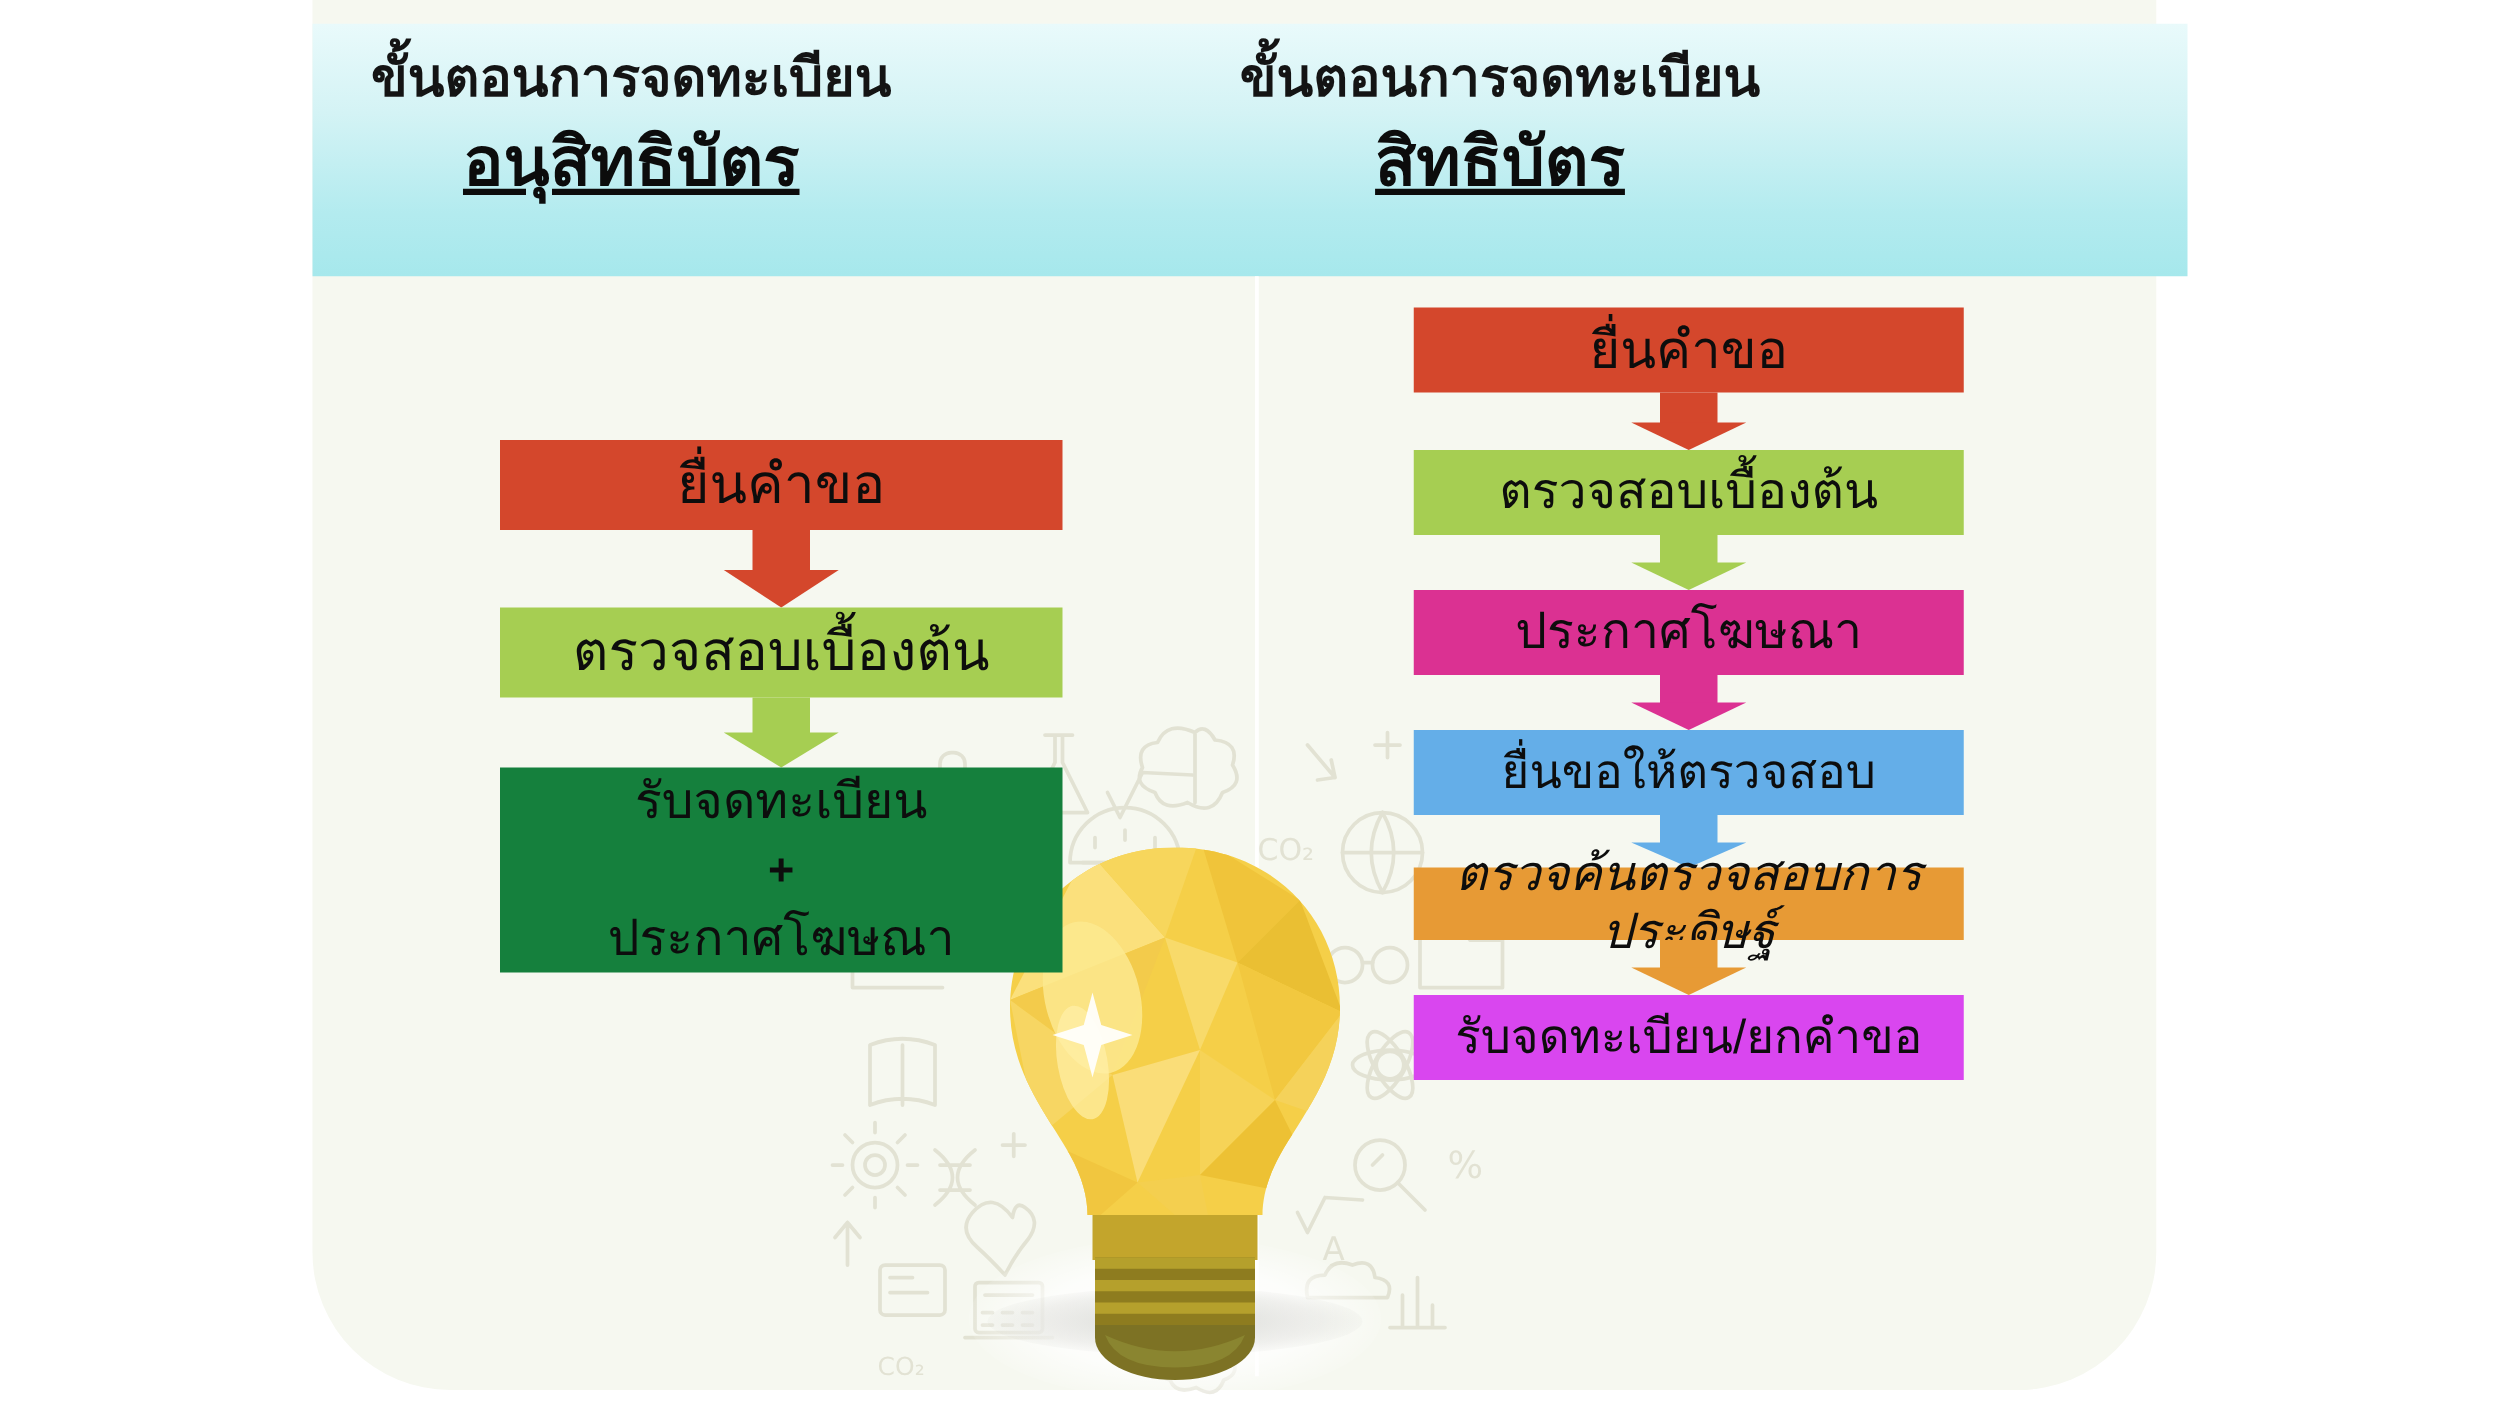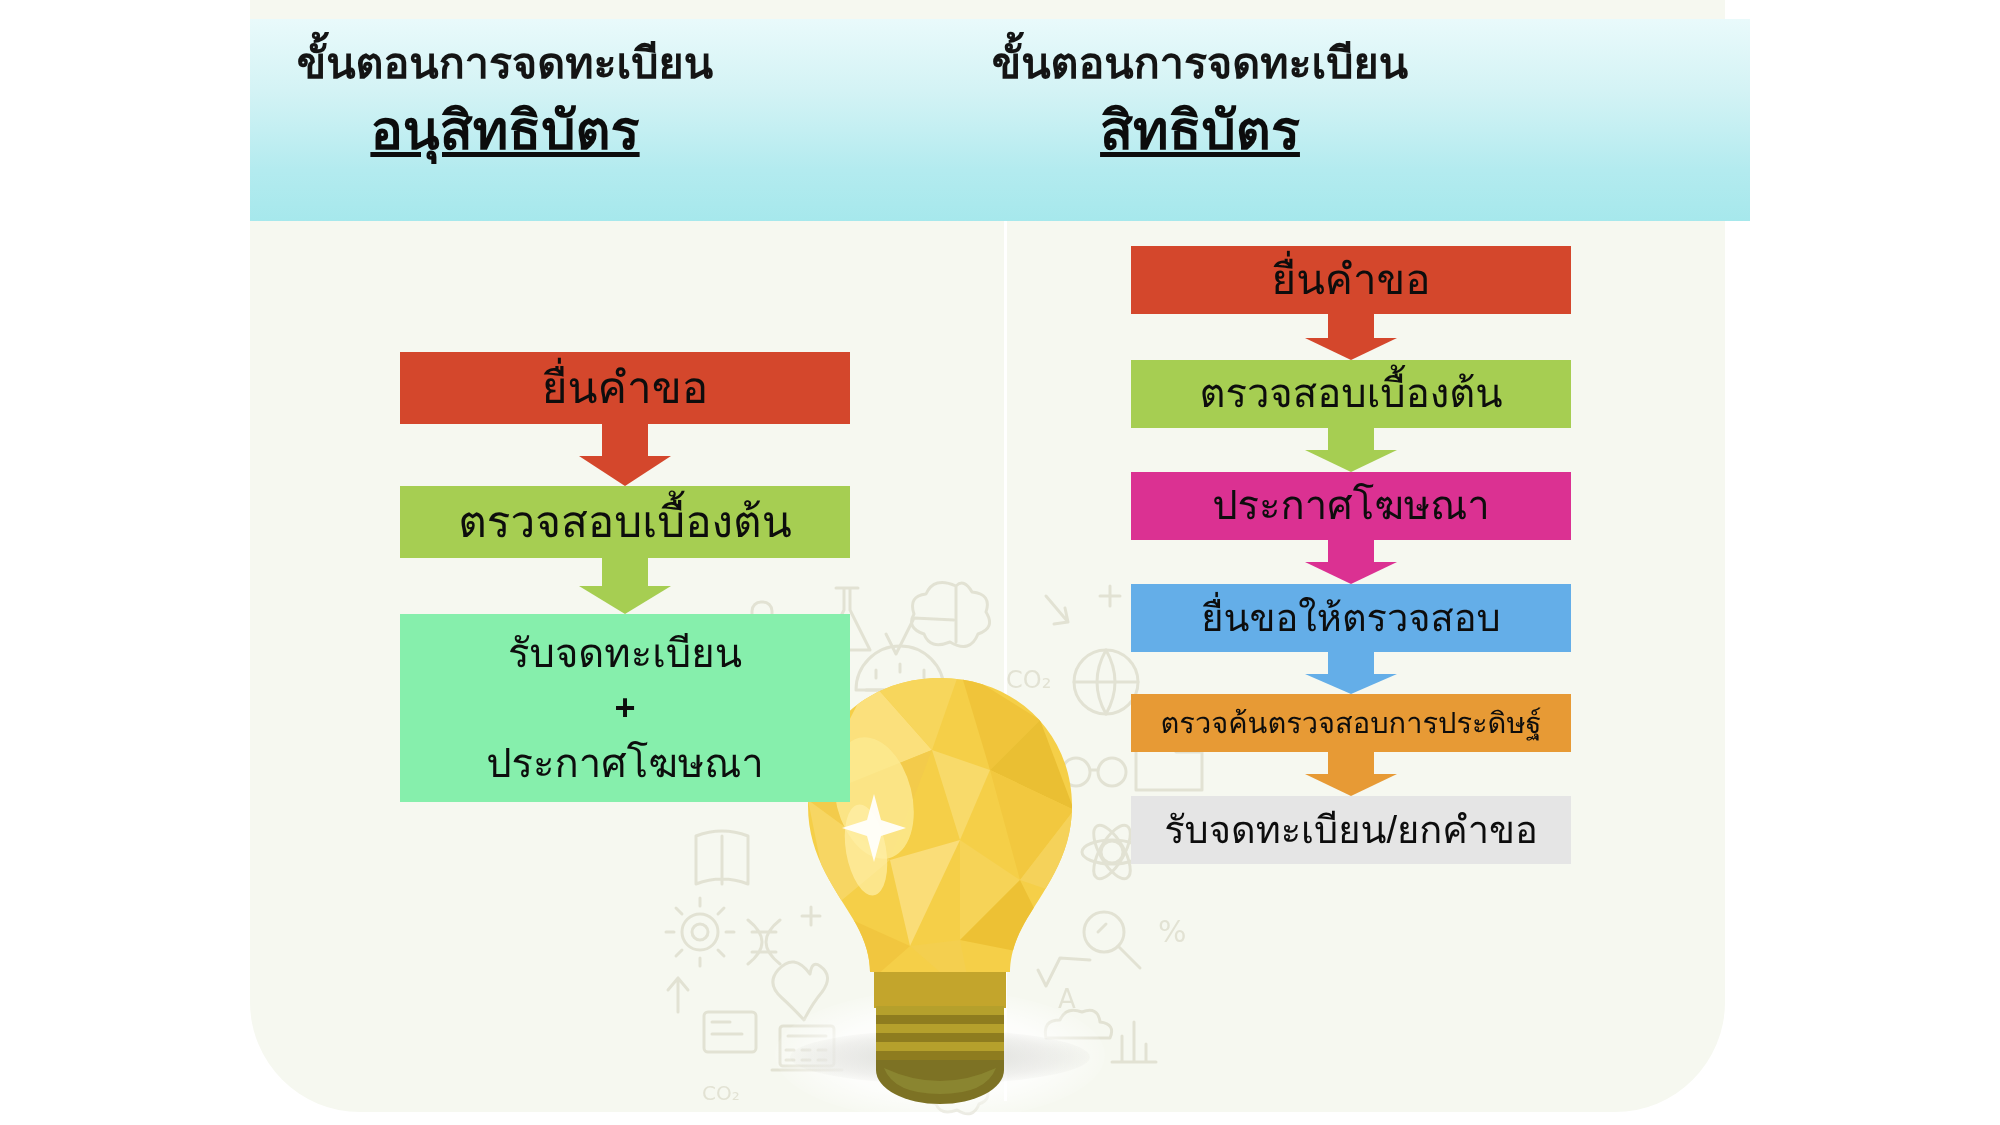--- a/index.html
+++ b/index.html
@@ -260,21 +260,21 @@
 
     <div class="node" style="height:72px;background:#a6ce52;">
       <span class="label" style="font-size:44px;">ตรวจสอบเบื้องต้น</span>
     </div>
 
     <div class="arrow" style="height:56px;">
       <div class="shaft" style="background:#a6ce52;"></div>
       <div class="head" style="border-top:28px solid #a6ce52;"></div>
     </div>
 
-    <div class="node multi" style="height:188px;background:#86efac;flex-direction:column;">
+    <div class="node multi" style="height:164px;background:#15803d;flex-direction:column;">
       <span class="label" style="font-size:40px;">รับจดทะเบียน</span>
       <span class="label" style="font-size:36px;font-weight:700;">+</span>
       <span class="label" style="font-size:40px;">ประกาศโฆษณา</span>
     </div>
   </div>
 
   <div class="flow flow-right">
 
     <div class="node" style="height:68px;background:#d4472c;">
       <span class="label" style="font-size:42px;">ยื่นคำขอ</span>
@@ -306,26 +306,26 @@
     <div class="node" style="height:68px;background:#64aee8;">
       <span class="label" style="font-size:38px;">ยื่นขอให้ตรวจสอบ</span>
     </div>
 
     <div class="arrow" style="height:42px;">
       <div class="shaft" style="background:#64aee8;"></div>
       <div class="head" style="border-top:20px solid #64aee8;"></div>
     </div>
 
     <div class="node" style="height:58px;background:#e79a35;">
-      <span class="label" style="font-size:29px;">ตรวจค้นตรวจสอบการประดิษฐ์</span>
+      <span class="label" style="font-size:39px;font-style:italic;">ตรวจค้นตรวจสอบการประดิษฐ์</span>
     </div>
 
     <div class="arrow" style="height:44px;">
       <div class="shaft" style="background:#e79a35;"></div>
       <div class="head" style="border-top:22px solid #e79a35;"></div>
     </div>
 
-    <div class="node" style="height:68px;background:#e5e5e5;">
+    <div class="node" style="height:68px;background:#d946ef;">
       <span class="label" style="font-size:38px;">รับจดทะเบียน/ยกคำขอ</span>
     </div>
   </div>
 
 </div>
 
 </body></html>

